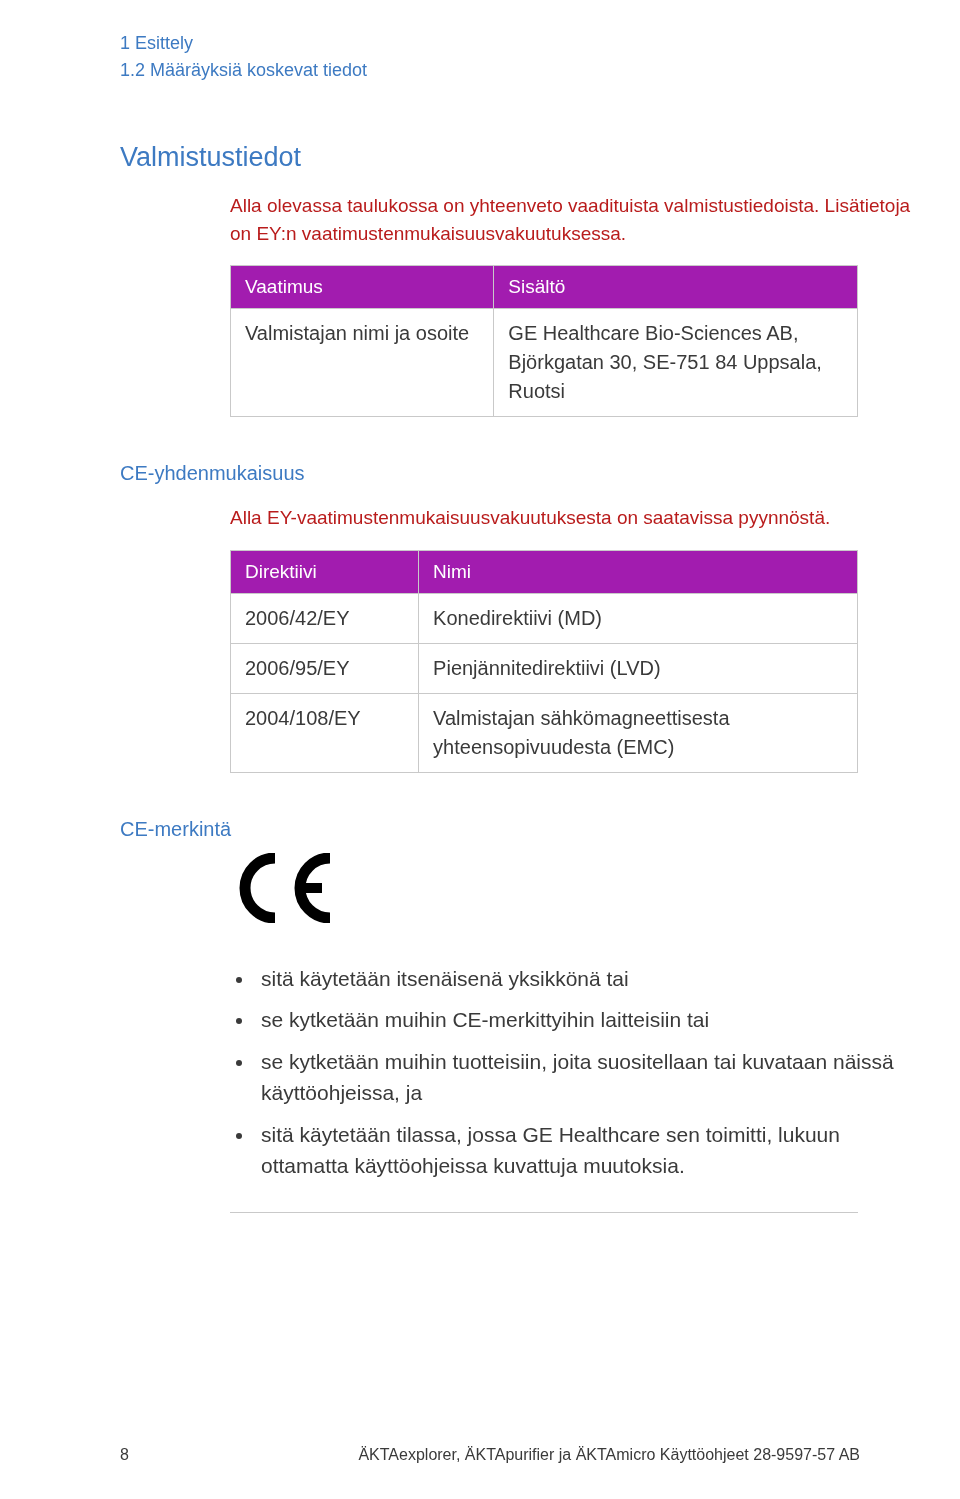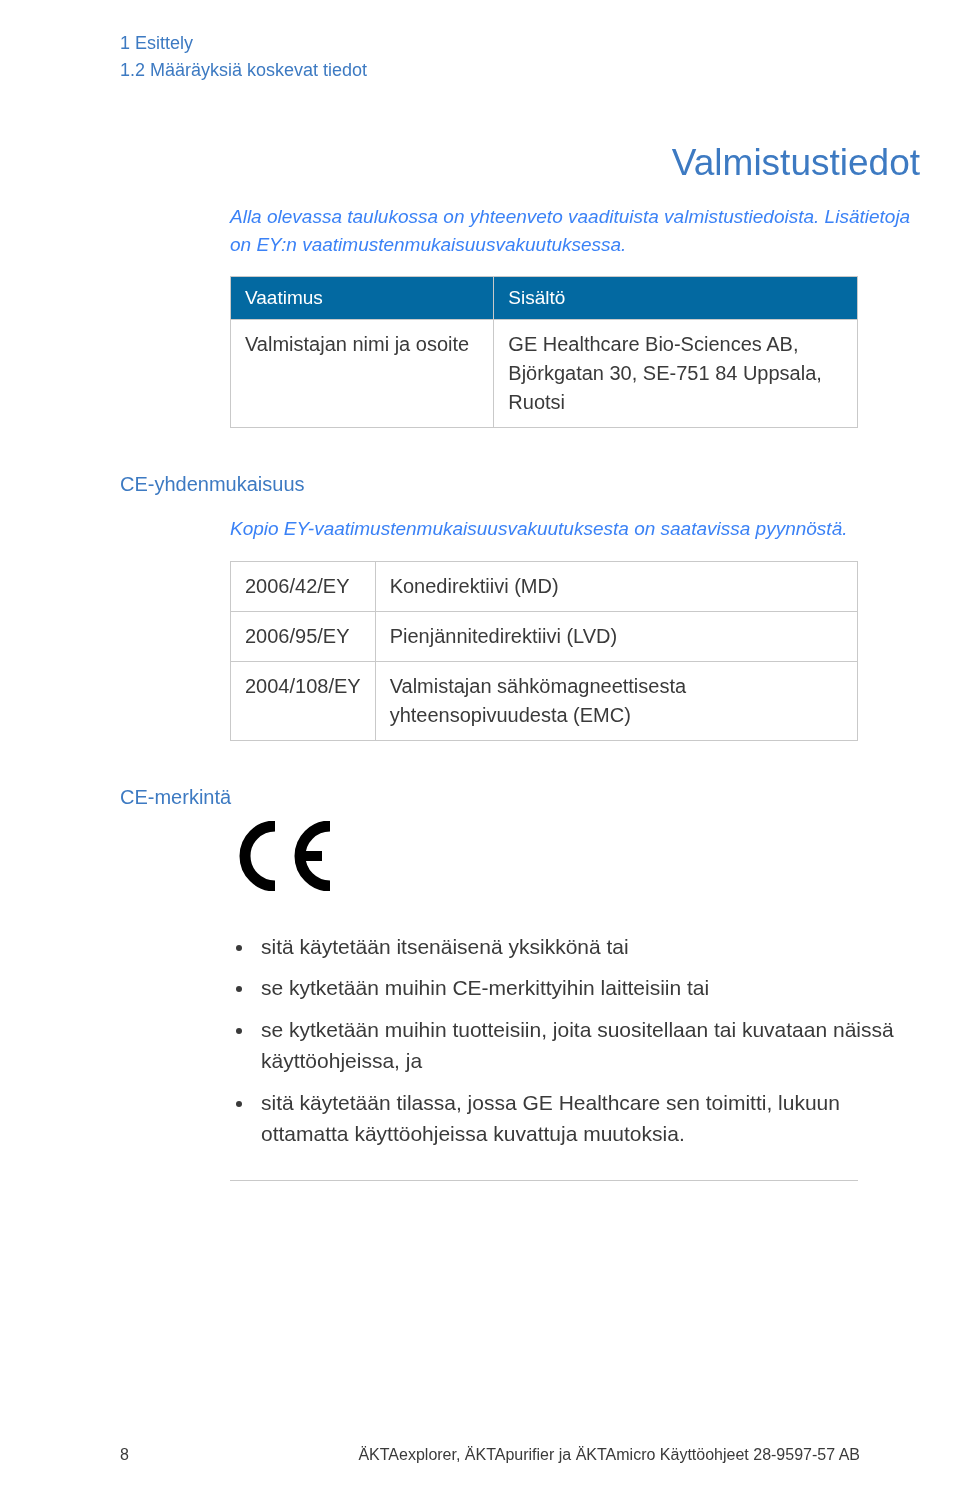--- a/index.html
+++ b/index.html
@@ -19,47 +19,45 @@
     padding: 30px 40px 0 120px;
   }
   .breadcrumb {
     color: #3d7ac2;
     font-size: 18px;
     line-height: 1.5;
     margin-bottom: 58px;
   }
   .section-title {
     color: #3d7ac2;
-    font-size: 37px;
+    font-size: 27px;
     font-weight: 400;
     margin: 0 0 10px 0;
-    text-align: right;
   }
   .subsection-title {
     color: #3d7ac2;
     font-size: 20px;
     font-weight: 400;
     margin: 45px 0 12px 0;
   }
   .intro {
     font-size: 19px;
     line-height: 1.45;
     margin-left: 110px;
     margin-bottom: 18px;
-    color: #3b82f6;
-    font-style: italic;
+    color: #b91c1c;
   }
   table.data-table {
     border-collapse: collapse;
     width: 628px;
     margin-left: 110px;
     margin-bottom: 20px;
   }
   table.data-table th {
-    background: #0369a1;
+    background: #a21caf;
     color: #fff;
     text-align: left;
     font-weight: 400;
     font-size: 19px;
     padding: 10px 14px;
     border: 1px solid #c9c9c9;
   }
   table.data-table td {
     border: 1px solid #c9c9c9;
     padding: 10px 14px;
@@ -137,24 +135,28 @@
       <th class="col-b">Sisältö</th>
     </tr>
     <tr>
       <td>Valmistajan nimi ja osoite</td>
       <td>GE Healthcare Bio-Sciences AB, Björkgatan 30, SE-751 84 Uppsala, Ruotsi</td>
     </tr>
   </tbody>
     </table>
 
   <h2 class="subsection-title">CE-yhdenmukaisuus</h2>
-  <p class="intro">Kopio EY-vaatimustenmukaisuusvakuutuksesta on saatavissa pyynnöstä.</p>
+  <p class="intro">Alla EY-vaatimustenmukaisuusvakuutuksesta on saatavissa pyynnöstä.</p>
 
   <table class="data-table">
     <tbody>
+        <tr>
+      <th class="col-c">Direktiivi</th>
+      <th class="col-d">Nimi</th>
+    </tr>
     <tr>
       <td>2006/42/EY</td>
       <td>Konedirektiivi (MD)</td>
     </tr>
     <tr>
       <td>2006/95/EY</td>
       <td>Pienjännitedirektiivi (LVD)</td>
     </tr>
     <tr>
       <td>2004/108/EY</td>

